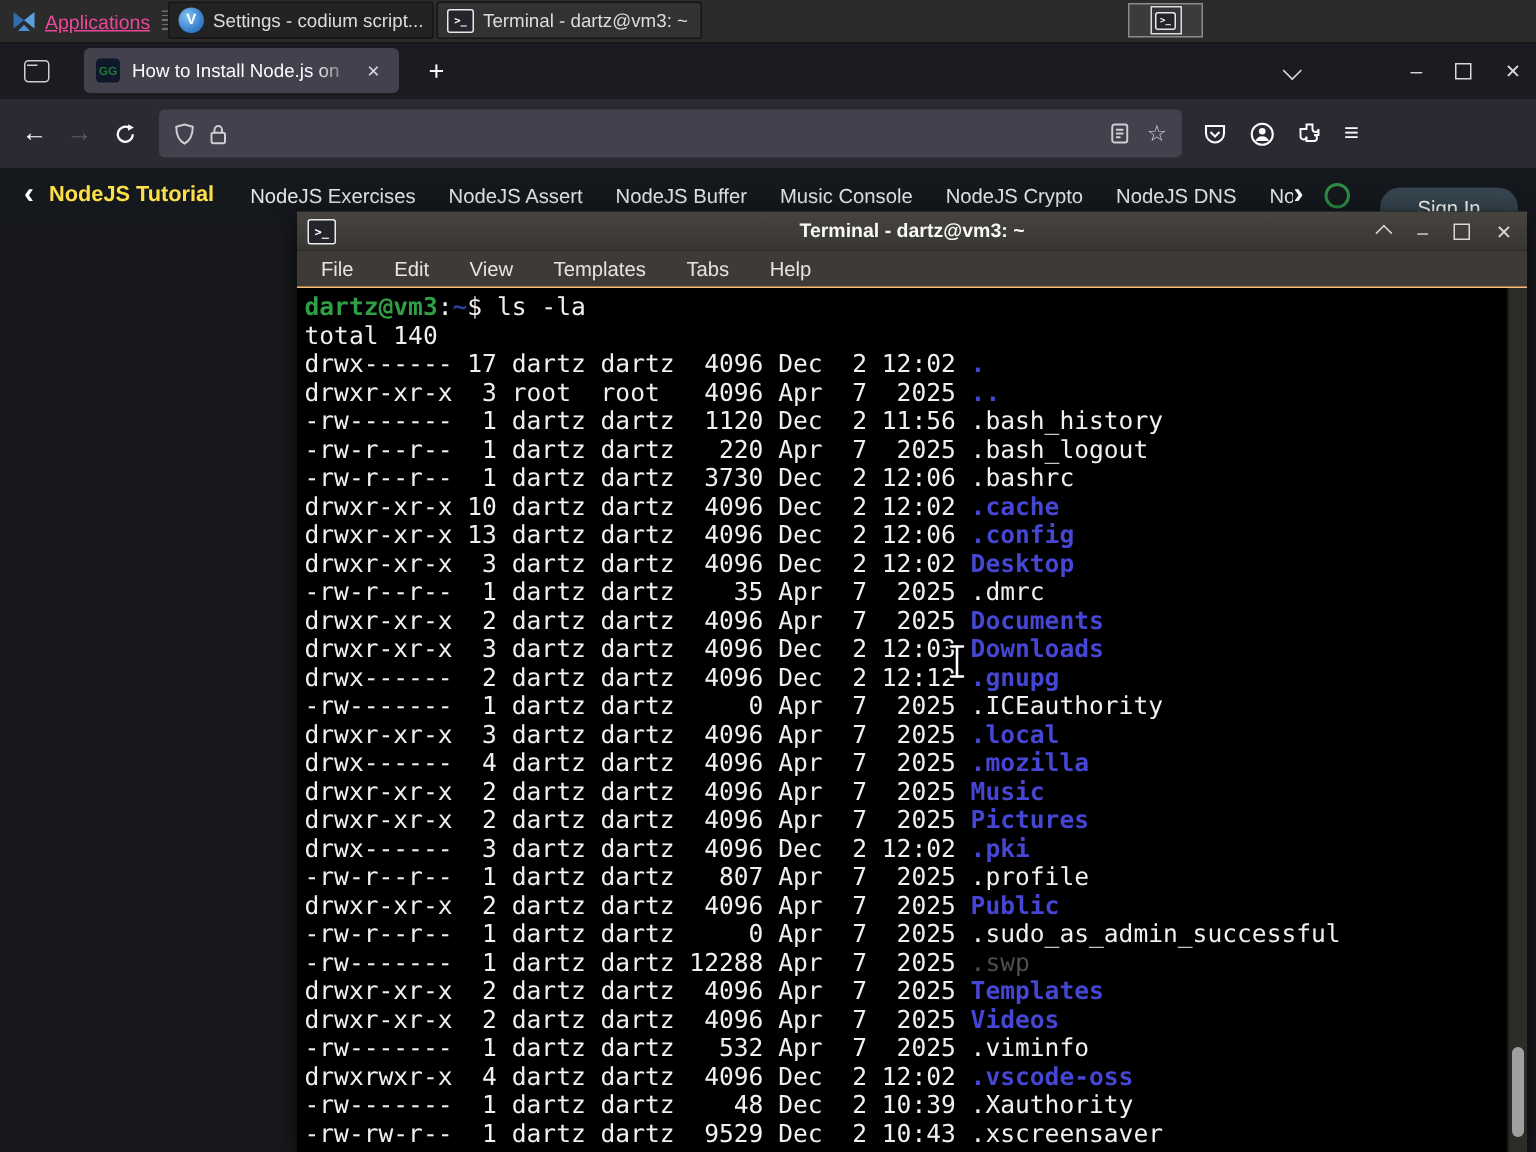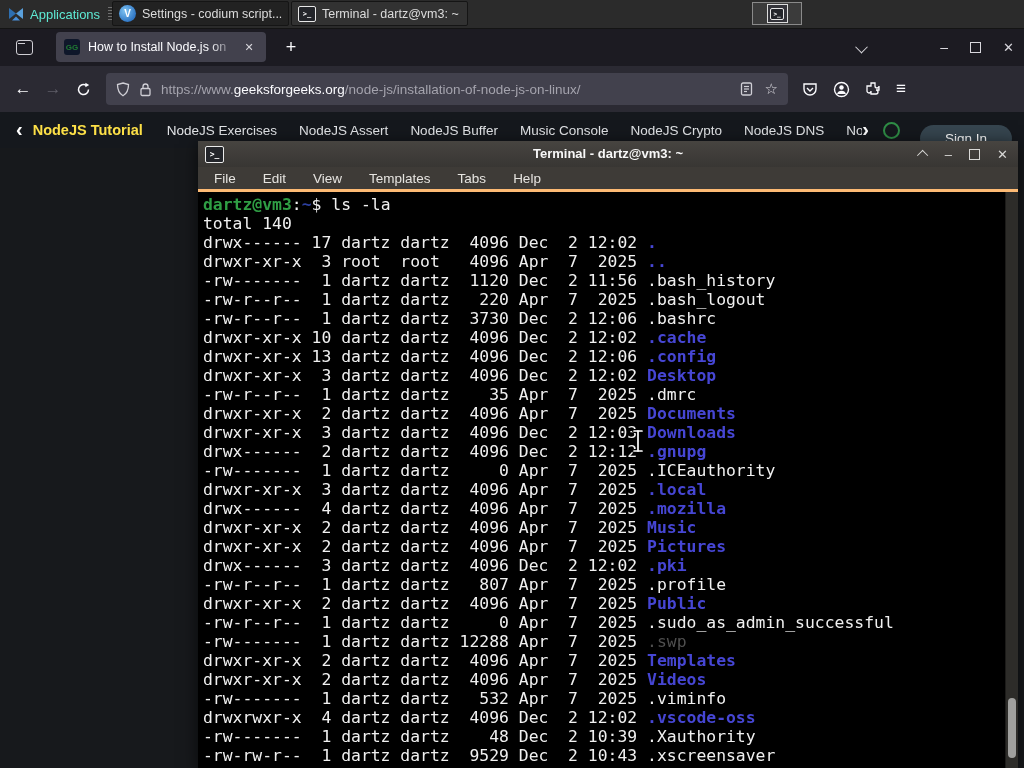--- a/index.html
+++ b/index.html
@@ -3,21 +3,21 @@
 <meta charset="utf-8">
 <style>
   html,body{margin:0;padding:0;width:1024px;height:768px;overflow:hidden;background:#17191c;
     font-family:"Liberation Sans",sans-serif;-webkit-font-smoothing:antialiased;}
   .screen{position:relative;width:1024px;height:768px;}
 
   
   .taskbar{position:absolute;left:0;top:0;width:1024px;height:28px;background:#2b2b2b;
     border-bottom:1px solid #141414;z-index:50;}
   .apps{position:absolute;left:2px;top:0;height:28px;display:flex;align-items:center;gap:6px;padding:0 6px;}
-  .apps-label{font-size:13px;color:#5eead4;}
+  .apps-label{font-size:13px;color:#ec4899;text-decoration:underline;}
   .panel-handle{width:5px;height:14px;margin-left:2px;
     background:repeating-linear-gradient(#6f6f6f 0 1px,transparent 1px 3px);}
   .taskbtns{position:absolute;left:112px;top:1px;height:25px;display:flex;gap:2px;}
   .taskbtn{width:177px;height:25px;display:flex;align-items:center;gap:6px;padding:0 6px;
     background:#222;border:1px solid #151515;border-radius:2px;color:#dcdcdc;font-size:12.5px;
     overflow:hidden;white-space:nowrap;box-sizing:border-box;}
   .taskbtn.active{background:#323232;}
   .ff-ball{width:17px;height:17px;border-radius:50%;flex:0 0 auto;
     background:radial-gradient(circle at 38% 38%,#5965d8 0 26%,#ffd24a 34% 44%,#ff9500 58%,#e8591d 85%);}
   .codium-ball{width:17px;height:17px;border-radius:50%;flex:0 0 auto;
@@ -96,21 +96,21 @@
     display:flex;align-items:center;justify-content:center;}
   .term-title{position:absolute;left:0;right:0;top:5px;text-align:center;font-weight:700;
     font-size:13px;color:#f8f8f8;}
   .term-controls{position:absolute;right:10px;top:0;height:26px;display:flex;gap:17px;align-items:center;color:#d9d9d7;}
   .tc-shade{width:7px;height:7px;border-left:1.7px solid #d9d9d7;border-top:1.7px solid #d9d9d7;
     transform:rotate(45deg) translateY(2px);}
   .tc-min{font-size:13px;}
   .tc-max{width:9px;height:9px;border:1.6px solid #d9d9d7;}
   .tc-close{font-size:13px;}
   .term-menubar{height:25px;background:#3e3b37;display:flex;align-items:center;padding-left:16px;
-    border-bottom:3px solid #fdba74;box-sizing:border-box;}
+    border-bottom:1px solid #fdba74;box-sizing:border-box;}
   .term-menu-item{font-size:13.5px;color:#e6e4e0;margin-right:27px;}
   .term-body{position:absolute;left:0;top:51px;right:0;bottom:0;background:#000;overflow:hidden;
     padding:3px 0 0 5px;font-family:"DejaVu Sans Mono",monospace;font-size:16.4px;line-height:19px;
     white-space:pre;}
   .term-scrollbar{position:absolute;top:51px;right:0;bottom:0;width:13px;background:#2d2c29;
     border-left:1px solid #1c1b19;box-sizing:border-box;}
   .term-thumb{position:absolute;left:2px;right:2px;top:506px;height:60px;background:#a0a09e;border-radius:5px;}
 
   .mouse-cursor{position:absolute;left:630px;top:428px;z-index:60;}
   svg{display:block;}
@@ -188,21 +188,20 @@
           <svg width="14" height="15" viewBox="0 0 14 15">
             <path d="M7 1 L12.5 2.5 C12.5 8 11 11.5 7 13.8 C3 11.5 1.5 8 1.5 2.5 Z" fill="none" stroke="#d0cfd6" stroke-width="1.3"></path>
           </svg>
         </span>
         <span>
           <svg width="13" height="15" viewBox="0 0 13 15">
             <rect x="2" y="6.5" width="9" height="7" rx="1.2" fill="none" stroke="#d0cfd6" stroke-width="1.3"></rect>
             <path d="M4 6.5 V4.5 a2.5 2.5 0 0 1 5 0 V6.5" fill="none" stroke="#d0cfd6" stroke-width="1.3"></path>
           </svg>
         </span>
-        <span class="url-text"><span class="url-dim">https://www.</span><span class="url-domain">geeksforgeeks.org</span><span class="url-dim">/node-js/installation-of-node-js-on-linux/</span></span>
         <span class="url-icons">
           <span>
             <svg width="13" height="14" viewBox="0 0 13 14">
               <rect x="1.5" y="1" width="10" height="12" rx="1.5" fill="none" stroke="#d0cfd6" stroke-width="1.3"></rect>
               <line x1="4" y1="4.5" x2="9" y2="4.5" stroke="#d0cfd6" stroke-width="1.2"></line>
               <line x1="4" y1="7" x2="9" y2="7" stroke="#d0cfd6" stroke-width="1.2"></line>
               <line x1="4" y1="9.5" x2="7" y2="9.5" stroke="#d0cfd6" stroke-width="1.2"></line>
             </svg>
           </span>
           <span class="star">☆</span>

